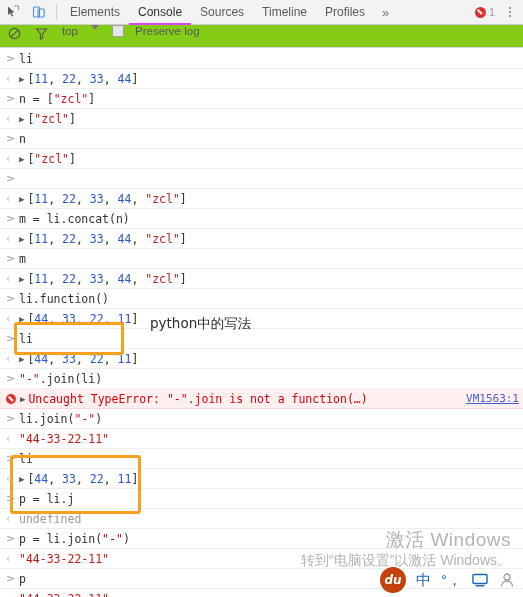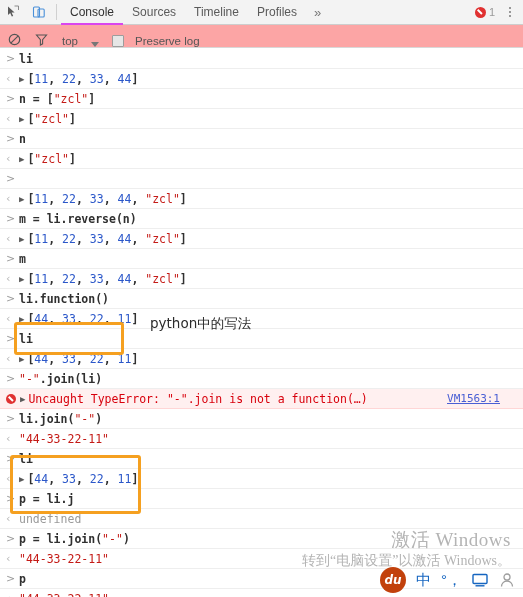--- a/index.html
+++ b/index.html
@@ -46,22 +46,22 @@
   }
   .err-count{font-size:11px;color:#9a9a9a;}
   .vdots{
     width:18px;height:22px;display:flex;flex-direction:column;align-items:center;
     justify-content:center;gap:2px;cursor:pointer;
   }
   .vdots i{width:2px;height:2px;background:#7a7a7a;border-radius:50%;display:block;}
 
   
   .filterbar{
-    height:23px;display:flex;align-items:flex-end;gap:11px;
-    border-bottom:1px solid #d8d8d8;background:#fca5a5;
+    height:23px;display:flex;align-items:flex-start;gap:11px;
+    border-bottom:1px solid #d8d8d8;background:#84cc16;
     padding-left:6px;box-sizing:border-box;
   }
   .fb-icon{width:16px;height:16px;display:flex;align-items:center;justify-content:center;cursor:pointer;}
   .fb-ctx{font-size:11.5px;color:#555;cursor:pointer;padding:0 2px;}
   .fb-caret{
     width:0;height:0;border-left:4px solid transparent;border-right:4px solid transparent;
     border-top:5px solid #777;cursor:pointer;margin-right:2px;
   }
   .fb-chk{
     width:10px;height:10px;border:1px solid #9d9d9d;background:#e6e6e6;border-radius:1px;
@@ -86,53 +86,53 @@
   .gutter{
     width:13px;flex:0 0 13px;color:#a8a8a8;font-size:11px;
     font-family:"DejaVu Sans",sans-serif;
   }
   .gutter.inp{color:#9b9b9b;}
   .gutter.out{color:#b9b9b9;}
   .disc{
     color:#5a5a5a;font-size:9px;margin-right:3px;display:inline-block;
     cursor:pointer;
   }
-  .code{color:#303030;font-weight:bold;}
+  .code{color:#303030;}
   .num{color:#2b57c9;}
   .str{color:#c41a16;}
   .undef{color:#9a9a9a;}
   .errtxt{color:#d8000c;}
   .errdot{
     width:10px;height:10px;border-radius:50%;background:#e03131;flex:0 0 10px;
     margin-right:4px;position:relative;
   }
   .errdot::after{
     content:"";position:absolute;left:2px;top:4.2px;width:6px;height:1.6px;
     background:#fff;transform:rotate(45deg);
   }
   .vmlink{
-    margin-left:auto;padding-right:23px;color:#4a5fd4;text-decoration:underline;
+    margin-left:auto;padding-right:4px;color:#4a5fd4;text-decoration:underline;
     font-size:11px;cursor:pointer;
     font-family:"DejaVu Sans Mono","Liberation Mono",monospace;
   }
 
   
   .ann-box{
     position:absolute;border:3px solid #f5a020;border-radius:3px;
     pointer-events:none;
   }
   .ann-text{
     position:absolute;font-family:"DejaVu Sans",sans-serif;
     font-size:13.5px;color:#2b2b2b;white-space:nowrap;
   }
 
   
   .wm{
     position:absolute;right:12px;color:#b4b4b4;
-    font-family:Liberation Serif, serif;pointer-events:none;
+    font-family:Liberation Sans, sans-serif;pointer-events:none;
     text-align:left;
   }
   .wm1{top:527px;font-size:19px;letter-spacing:.5px;}
   .wm2{top:552px;font-size:14px;}
 
   
   .ime{
     position:absolute;right:4px;bottom:2px;height:30px;
     display:flex;align-items:center;gap:10px;padding:0 4px;
   }
@@ -157,20 +157,21 @@
   </div>
   <div class="tool-btn">
     <svg width="14" height="14" viewBox="0 0 14 14">
       <rect x="1.5" y="2" width="6" height="10" rx="1" fill="none" stroke="#4a90d9" stroke-width="1.1"></rect>
       <rect x="6" y="4" width="6.2" height="8" rx="1" fill="none" stroke="#4a90d9" stroke-width="1.1"></rect>
     </svg>
   </div>
   <div class="tb-sep"></div>
 
   <div class="tabs">
+    <div class="tab">Elements</div>
     <div class="tab active">Console</div>
     <div class="tab">Sources</div>
     <div class="tab">Timeline</div>
     <div class="tab">Profiles</div>
     <div class="tab-more">»</div>
   </div>
 
   <div class="tabbar-right">
     <div class="err-badge">
       <span class="err-dot"></span>
@@ -204,21 +205,21 @@
 
 <div class="console" id="console-list">
     <div class="row"><span class="gutter inp">&gt;</span><span class="code">li</span></div>
     <div class="row"><span class="gutter out">‹</span><span class="disc">▶</span><span class="code">[</span><span class="num">11</span><span class="code">, </span><span class="num">22</span><span class="code">, </span><span class="num">33</span><span class="code">, </span><span class="num">44</span><span class="code">]</span></div>
     <div class="row"><span class="gutter inp">&gt;</span><span class="code">n = [</span><span class="str">"zcl"</span><span class="code">]</span></div>
     <div class="row"><span class="gutter out">‹</span><span class="disc">▶</span><span class="code">[</span><span class="str">"zcl"</span><span class="code">]</span></div>
     <div class="row"><span class="gutter inp">&gt;</span><span class="code">n</span></div>
     <div class="row"><span class="gutter out">‹</span><span class="disc">▶</span><span class="code">[</span><span class="str">"zcl"</span><span class="code">]</span></div>
     <div class="row"><span class="gutter inp">&gt;</span></div>
     <div class="row"><span class="gutter out">‹</span><span class="disc">▶</span><span class="code">[</span><span class="num">11</span><span class="code">, </span><span class="num">22</span><span class="code">, </span><span class="num">33</span><span class="code">, </span><span class="num">44</span><span class="code">, </span><span class="str">"zcl"</span><span class="code">]</span></div>
-    <div class="row"><span class="gutter inp">&gt;</span><span class="code">m = li.reverse(n)</span></div>
+    <div class="row"><span class="gutter inp">&gt;</span><span class="code">m = li.concat(n)</span></div>
     <div class="row"><span class="gutter out">‹</span><span class="disc">▶</span><span class="code">[</span><span class="num">11</span><span class="code">, </span><span class="num">22</span><span class="code">, </span><span class="num">33</span><span class="code">, </span><span class="num">44</span><span class="code">, </span><span class="str">"zcl"</span><span class="code">]</span></div>
     <div class="row"><span class="gutter inp">&gt;</span><span class="code">m</span></div>
     <div class="row"><span class="gutter out">‹</span><span class="disc">▶</span><span class="code">[</span><span class="num">11</span><span class="code">, </span><span class="num">22</span><span class="code">, </span><span class="num">33</span><span class="code">, </span><span class="num">44</span><span class="code">, </span><span class="str">"zcl"</span><span class="code">]</span></div>
     <div class="row"><span class="gutter inp">&gt;</span><span class="code">li.function()</span></div>
     <div class="row"><span class="gutter out">‹</span><span class="disc">▶</span><span class="code">[</span><span class="num">44</span><span class="code">, </span><span class="num">33</span><span class="code">, </span><span class="num">22</span><span class="code">, </span><span class="num">11</span><span class="code">]</span></div>
     <div class="row"><span class="gutter inp">&gt;</span><span class="code">li</span></div>
     <div class="row"><span class="gutter out">‹</span><span class="disc">▶</span><span class="code">[</span><span class="num">44</span><span class="code">, </span><span class="num">33</span><span class="code">, </span><span class="num">22</span><span class="code">, </span><span class="num">11</span><span class="code">]</span></div>
     <div class="row"><span class="gutter inp">&gt;</span><span class="str">"-"</span><span class="code">.join(li)</span></div>
     <div class="row err"><span class="errdot"></span><span class="disc">▶</span><span class="errtxt">Uncaught TypeError: "-".join is not a function(…)</span><span class="vmlink">VM1563:1</span></div>
     <div class="row"><span class="gutter inp">&gt;</span><span class="code">li.join(</span><span class="str">"-"</span><span class="code">)</span></div>

